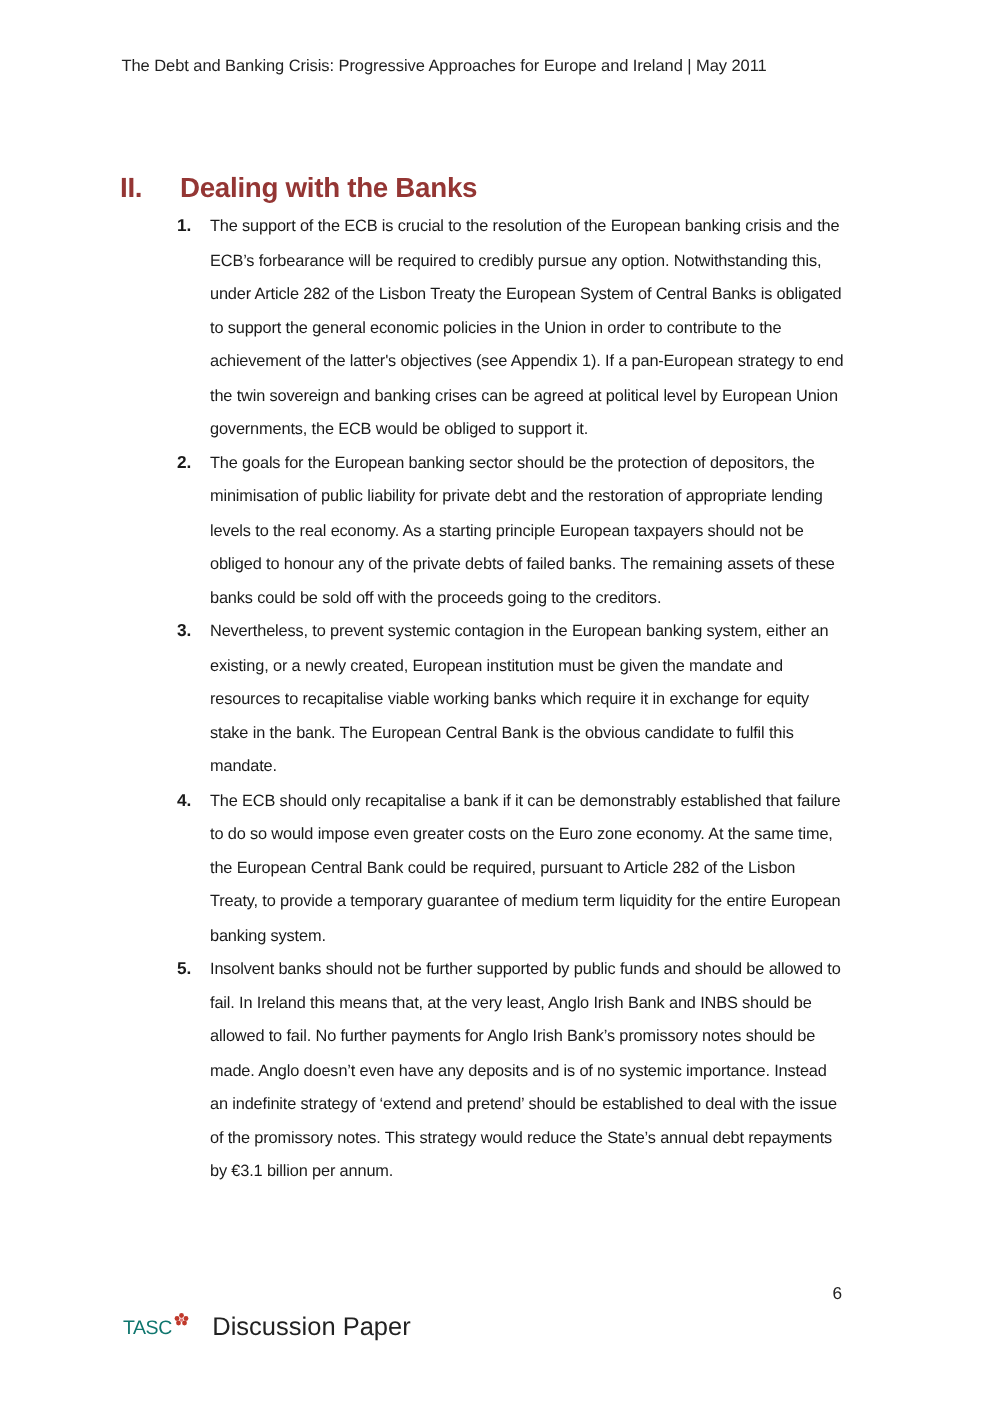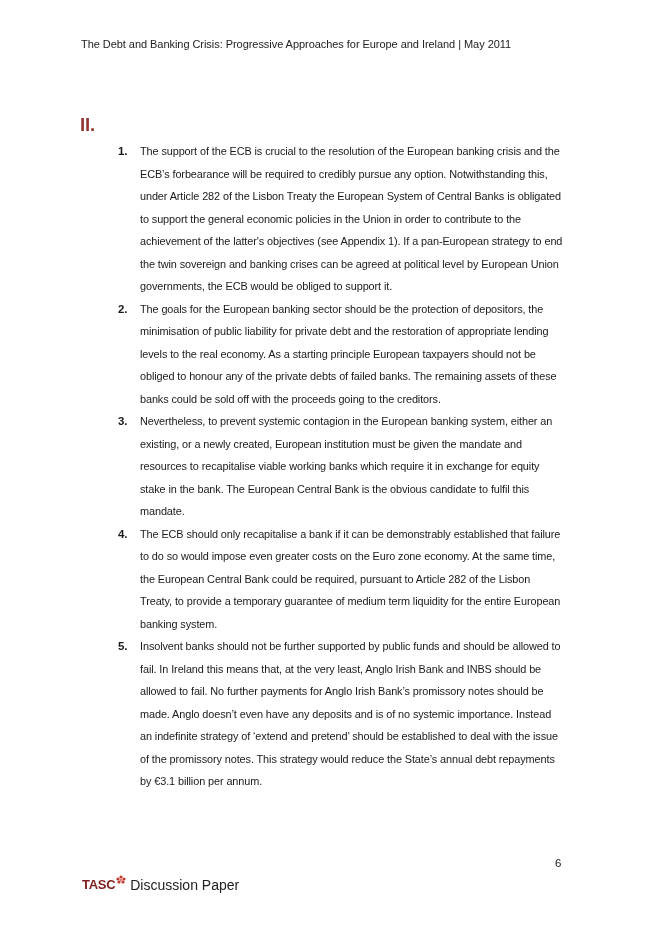--- a/index.html
+++ b/index.html
@@ -7,32 +7,33 @@
            font-family: "Liberation Sans", "DejaVu Sans", sans-serif; color: #1a1a1a; }
     .header { position: absolute; left: 81px; top: 38px; font-size: 11px; color: #222; letter-spacing: -0.05px; }
     .section { position: absolute; left: 80px; top: 114px; width: 500px; }
     .section-title { display: flex; align-items: flex-end; font-size: 18.5px; font-weight: bold; color: #943634; letter-spacing: -0.2px; }
     .section-num { width: 40px; }
     .list { position: absolute; left: 118px; top: 140px; width: 446px; margin: 0; padding: 0; list-style: none; }
     .item { position: relative; padding-left: 22px; font-size: 10.9px; line-height: 22.5px; letter-spacing: -0.1px; color: #1a1a1a; }
     .item-num { position: absolute; left: 0; top: 0; font-weight: bold; font-size: 11.5px; }
     .page-number { position: absolute; left: 555px; top: 857px; font-size: 11.5px; color: #222; }
     .footer { position: absolute; left: 82px; top: 874px; display: flex; align-items: flex-end; }
-    .logo-text { font-weight: bold; font-size: 13px; color: #7f1d1d; letter-spacing: -0.3px; line-height: 14px; }
+    .logo-text { font-weight: normal; font-size: 13px; color: #0f766e; letter-spacing: -0.3px; line-height: 14px; }
     .logo-mark { position: relative; width: 12px; height: 18px; margin-right: 2px; }
-    .footer-label { font-size: 14px; color: #222; line-height: 14px; margin-left: 1px; }
+    .footer-label { font-size: 17px; color: #222; line-height: 14px; margin-left: 13px; }
   </style>
 </head>
 <body>
 
 <div class="header">The Debt and Banking Crisis: Progressive Approaches for Europe and Ireland | May 2011</div>
 
 <div class="section">
   <div class="section-title">
     <span class="section-num">II.</span>
+    <span>Dealing with the Banks</span>
   </div>
 </div>
 
 <ol class="list">
   <li class="item">
     <span class="item-num">1.</span>
     <span>The support of the ECB is crucial to the resolution of the European banking crisis and the ECB’s forbearance will be required to credibly pursue any option. Notwithstanding this, under Article 282 of the Lisbon Treaty the European System of Central Banks is obligated to support the general economic policies in the Union in order to contribute to the achievement of the latter's objectives (see Appendix 1).  If a pan-European strategy to end the twin sovereign and banking crises can be agreed at political level by European Union governments, the ECB would be obliged to support it.</span>
   </li>
   <li class="item">
     <span class="item-num">2.</span>

